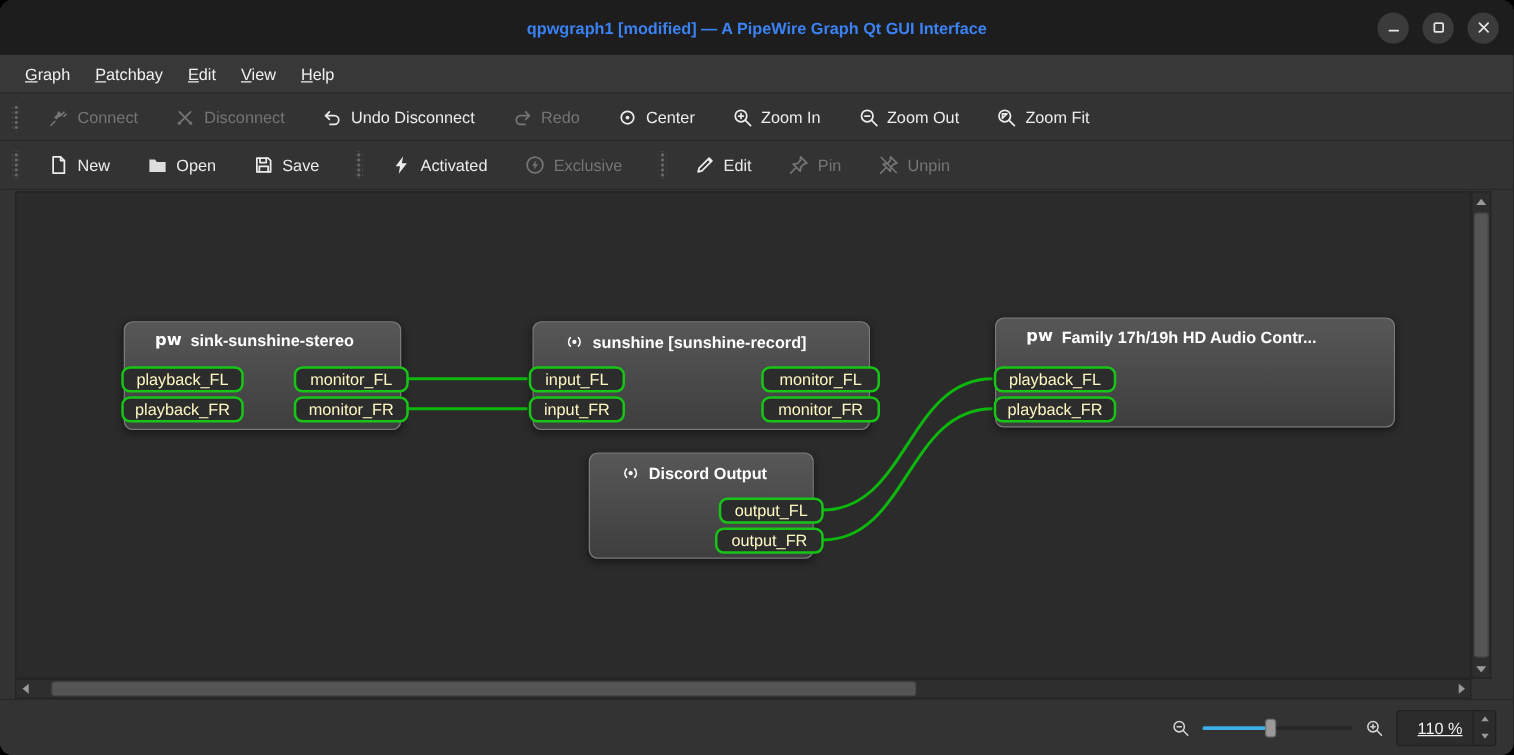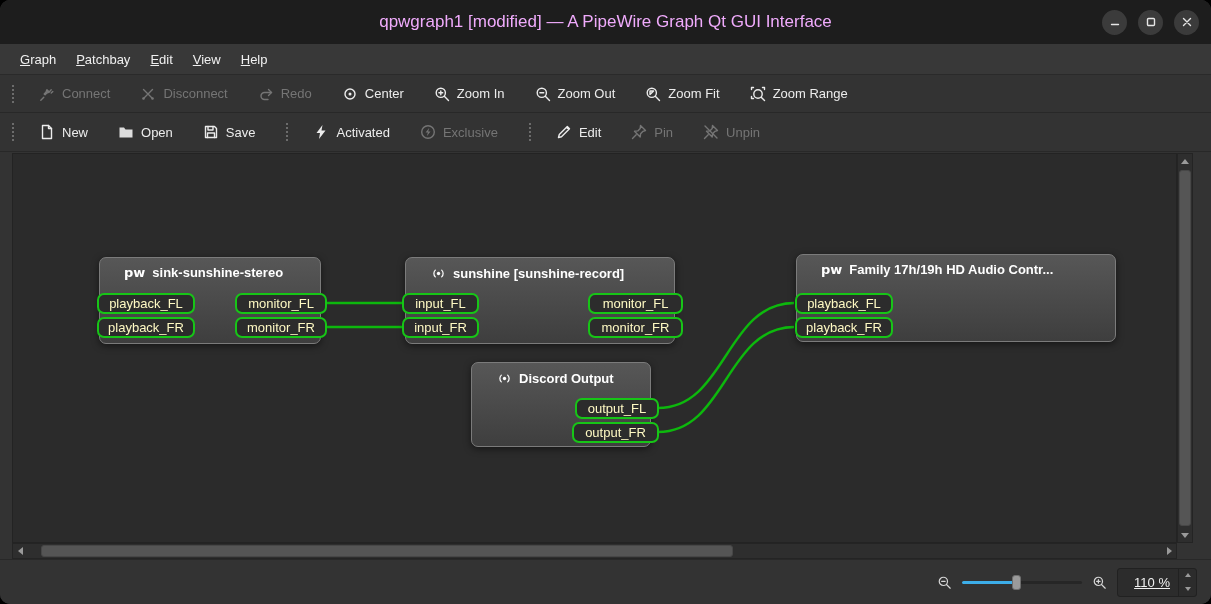--- a/index.html
+++ b/index.html
@@ -1,21 +1,21 @@
 <!DOCTYPE html>
 <html><head>
 <meta charset="utf-8">
 <style>
   html,body{margin:0;padding:0;background:#000;}
   body{width:1211px;height:604px;overflow:hidden;font-family:"Liberation Sans",sans-serif;-webkit-font-smoothing:antialiased;}
   .window{width:1211px;height:604px;border-radius:10px;overflow:hidden;background:#333;display:flex;flex-direction:column;}
 
   
   .titlebar{height:44px;background:#1d1d1d;position:relative;flex:0 0 44px;display:flex;align-items:center;}
-  .title{position:absolute;left:0;right:0;text-align:center;color:#f0abfc;font-size:17px;font-weight:normal;}
+  .title{position:absolute;left:0;right:0;text-align:center;color:#3b82f6;font-size:13px;font-weight:bold;}
   .winbtns{position:absolute;right:12px;top:0;height:100%;display:flex;align-items:center;gap:11px;}
   .wbtn{width:25px;height:25px;border-radius:50%;background:#3b3b3b;display:flex;align-items:center;justify-content:center;color:#e6e6e6;cursor:default;}
   .wbtn svg{display:block;}
 
   
   .menubar{height:30px;background:#383838;display:flex;align-items:stretch;padding-left:10px;border-bottom:1px solid #2a2a2a;flex:0 0 30px;}
   .menu-item{display:inline-flex;align-items:center;padding:0 10px;color:#f0f0f0;font-size:13px;}
   .menu-item span{display:inline-block;}
   .menu-item span::first-letter{text-decoration:underline;}
 
@@ -134,20 +134,29 @@
       <span class="ico">
           <svg width="16" height="16" viewBox="0 0 16 16">
             <path d="M3.5 3.5l9 9M12.5 3.5l-9 9"></path>
             <circle cx="3.5" cy="12.5" r="1.3" fill="currentColor" stroke="none"></circle>
             <circle cx="12.5" cy="12.5" r="1.3" fill="currentColor" stroke="none"></circle>
           </svg>
         </span>
       <span>Disconnect</span>
     </button>
 
+    <button class="tbtn">
+      <span class="ico">
+          <svg width="16" height="16" viewBox="0 0 16 16">
+            <path d="M5.5 3.5L2.5 6.5l3 3"></path>
+            <path d="M2.5 6.5H9.5a3.5 3.5 0 1 1 0 7H6"></path>
+          </svg>
+        </span>
+      <span>Undo Disconnect</span>
+    </button>
 
     <button class="tbtn disabled">
       <span class="ico">
           <svg width="16" height="16" viewBox="0 0 16 16">
             <path d="M10.5 3.5l3 3-3 3"></path>
             <path d="M13.5 6.5H6.5a3.5 3.5 0 1 0 0 7H10"></path>
           </svg>
         </span>
       <span>Redo</span>
     </button>
@@ -186,30 +195,20 @@
       <span class="ico">
           <svg width="16" height="16" viewBox="0 0 16 16">
             <circle cx="6.8" cy="6.8" r="4.6"></circle>
             <path d="M10.3 10.3l4.2 4.2M5 8.6V5h3.6M8.6 5L5 8.6"></path>
           </svg>
         </span>
       <span>Zoom Fit</span>
     </button>
 
 
-    <button class="tbtn">
-      <span class="ico">
-          <svg width="16" height="16" viewBox="0 0 16 16">
-            <path d="M1.5 3.5v-2h2M14.5 3.5v-2h-2M1.5 10.5v2h2"></path>
-            <circle cx="8" cy="8" r="4.2"></circle>
-            <path d="M11.2 11.2l3.3 3.3"></path>
-          </svg>
-        </span>
-      <span>Zoom Range</span>
-    </button>
   </div>
 
   <div class="toolbar" style="height:38px;flex-basis:38px;">
     <div class="tb-handle"></div>
 
     <button class="tbtn">
       <span class="ico">
           <svg width="16" height="16" viewBox="0 0 16 16">
             <path d="M3.5 1.5h6l3 3v10h-9z"></path>
             <path d="M9.5 1.5v3h3"></path>
@@ -305,21 +304,21 @@
         <div class="node-title">
           <span class="pwico">pw</span>
           <span>sink-sunshine-stereo</span>
         </div>
         <div class="port" style="left:-3px;top:35px;width:98px;">playback_FL</div>
         <div class="port" style="left:-3px;top:59px;width:98px;">playback_FR</div>
         <div class="port" style="left:135px;top:35px;width:92px;">monitor_FL</div>
         <div class="port" style="left:135px;top:59px;width:92px;">monitor_FR</div>
       </div>
 
-      <div class="node" style="left:392px;top:103px;width:270px;height:87px;">
+      <div class="node" style="left:413px;top:103px;width:270px;height:87px;">
         <div class="node-title">
           <span class="ico">
               <svg width="15" height="15" viewBox="0 0 16 16" style="stroke:#fff;">
                 <circle cx="8" cy="8" r="1.8" fill="#fff" stroke="none"></circle>
                 <path d="M4.6 4.4a5 5 0 0 0 0 7.2M11.4 4.4a5 5 0 0 1 0 7.2" fill="none" stroke-width="1.3"></path>
               </svg>
             </span>
           <span>sunshine [sunshine-record]</span>
         </div>
         <div class="port" style="left:-4px;top:35px;width:77px;">input_FL</div>

